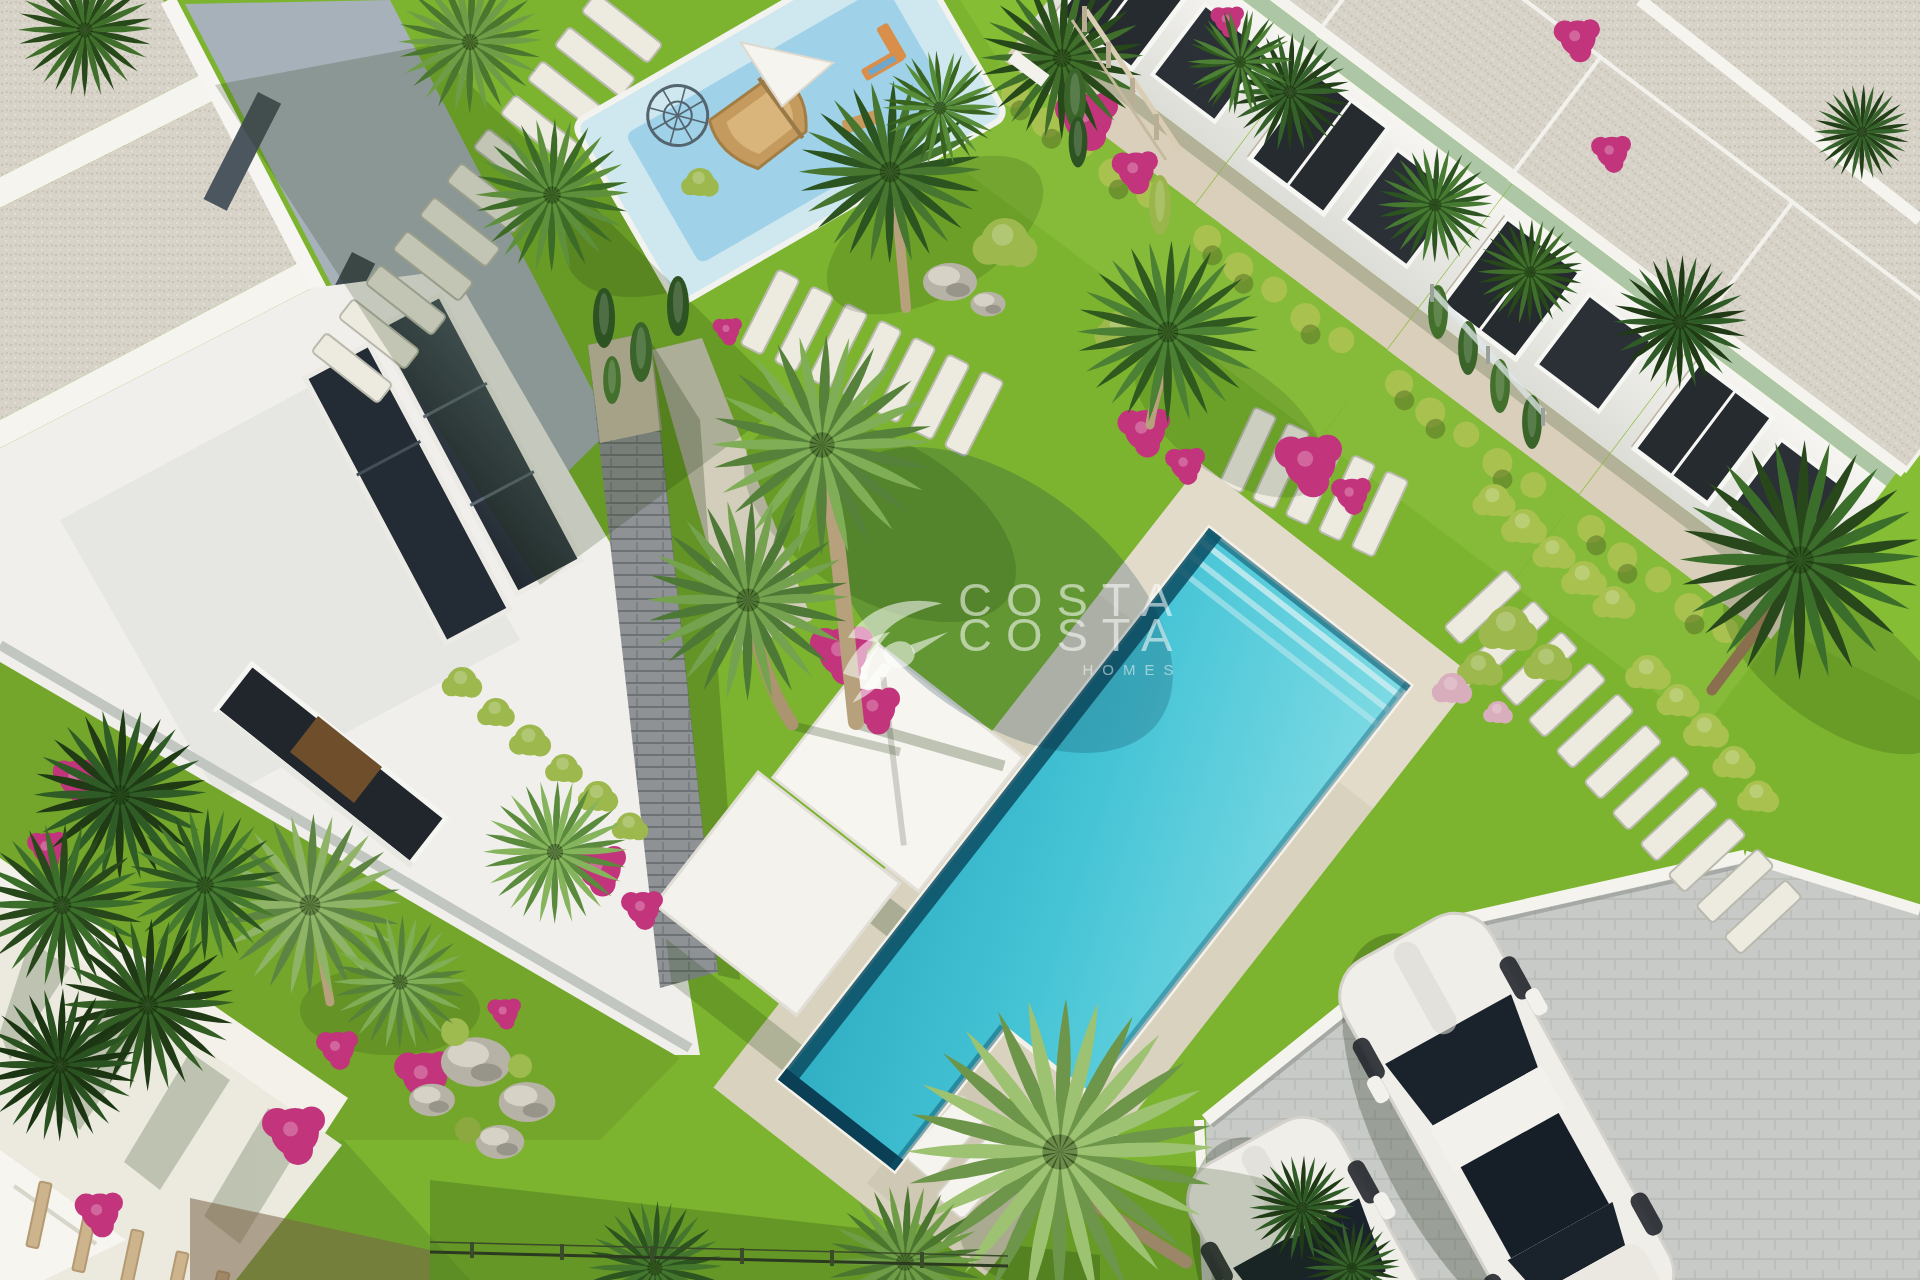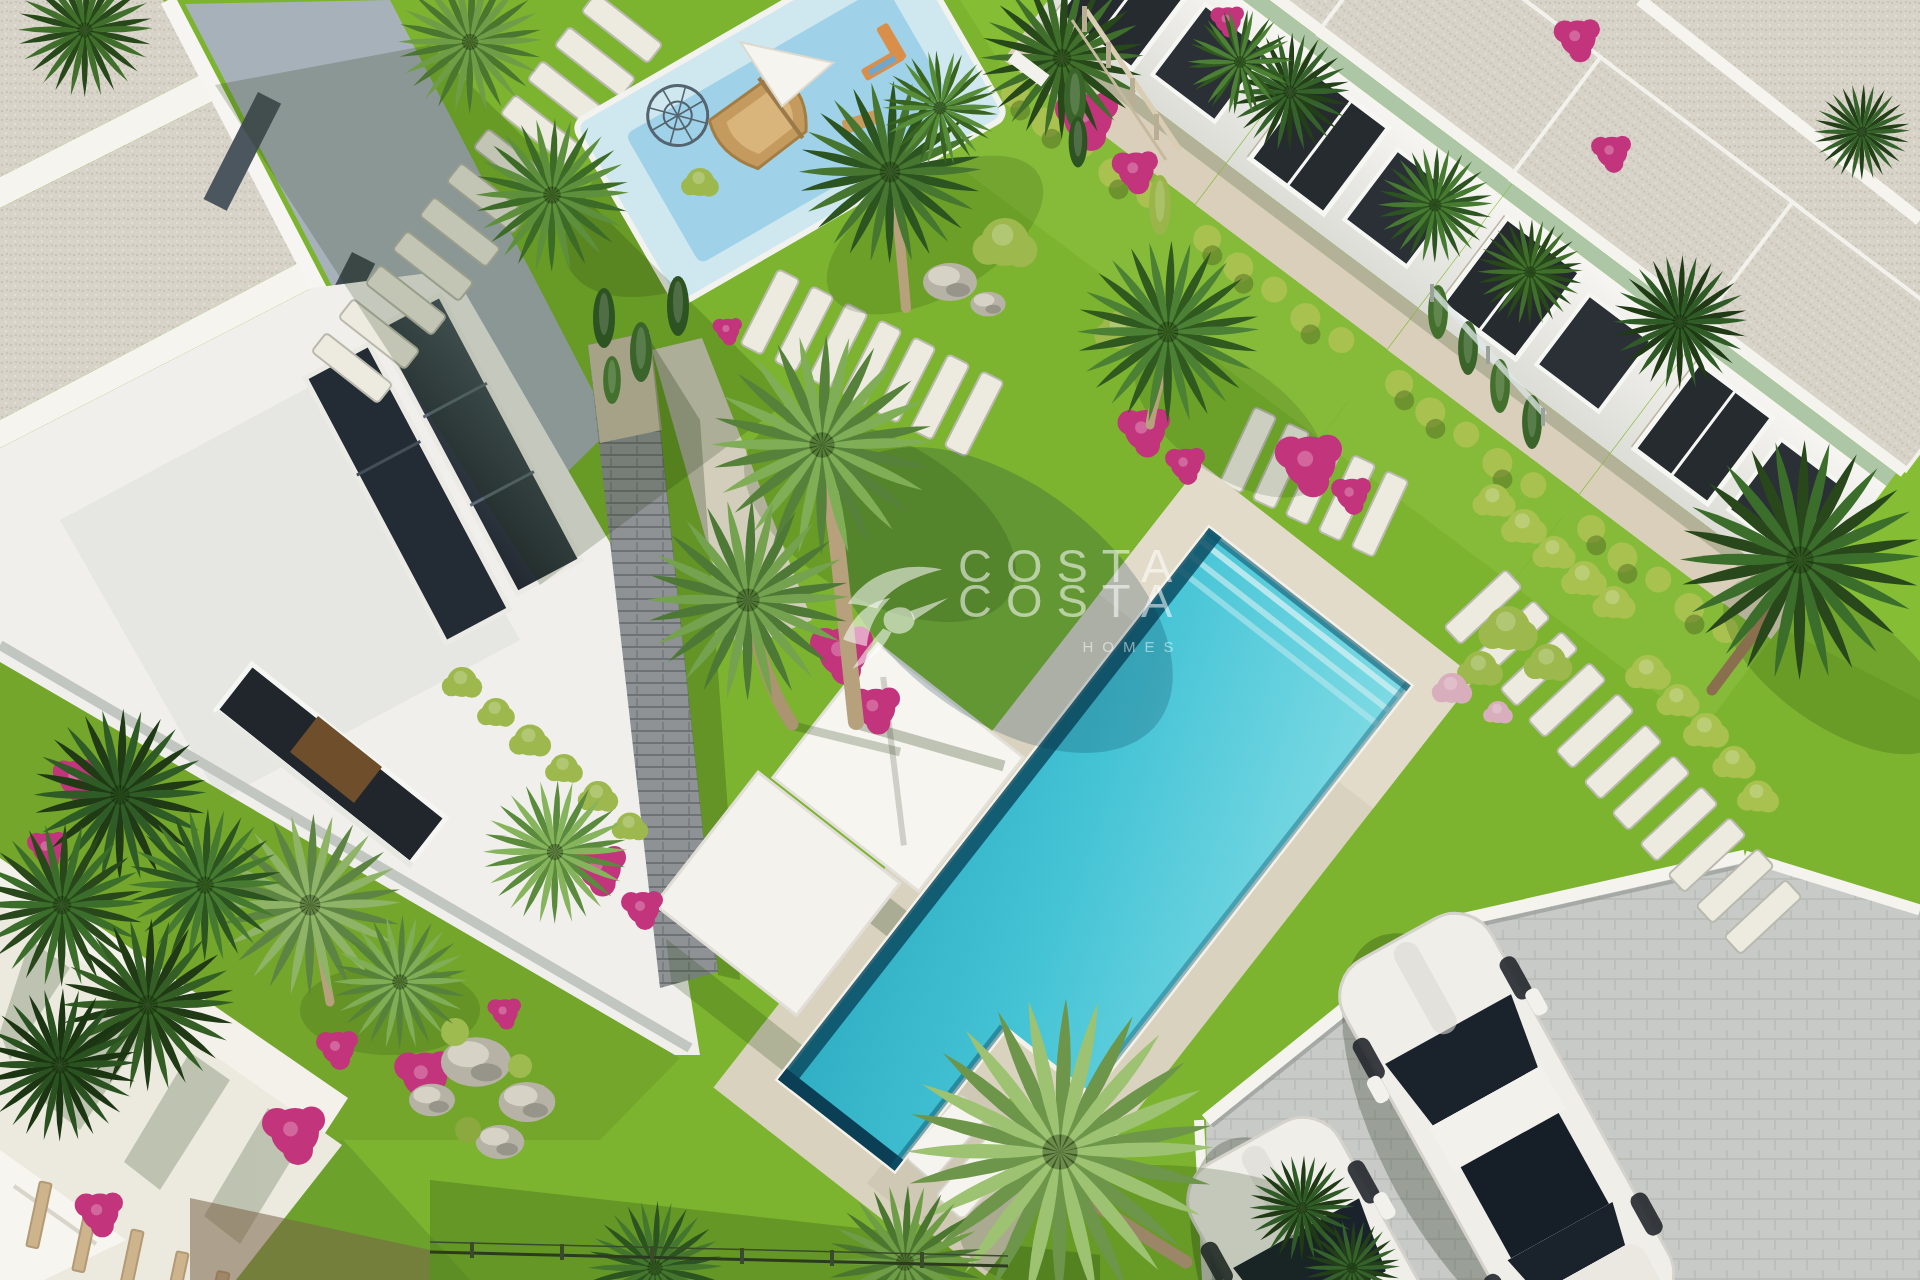--- a/index.html
+++ b/index.html
@@ -1,24 +1,24 @@
 <!DOCTYPE html>
 <html><head>
 <meta charset="utf-8">
 <style>
   html,body{margin:0;padding:0;background:#222;}
   .stage{position:relative;width:1920px;height:1280px;overflow:hidden;background:#7cb42f;
          font-family:"Liberation Sans", sans-serif;}
   .stage svg.scene{position:absolute;left:0;top:0;}
-  .watermark{position:absolute;left:836px;top:548px;display:flex;align-items:flex-start;
+  .watermark{position:absolute;left:836px;top:582px;display:flex;align-items:flex-start;
              color:rgba(255,255,255,0.55);pointer-events:none;}
   .wm-bird{width:118px;height:128px;margin-right:4px;margin-top:6px;}
   .wm-text{display:flex;flex-direction:column;}
   .wm-l{font-size:47px;line-height:35px;font-weight:300;letter-spacing:14px;}
-  .wm-sub{font-size:15px;letter-spacing:9px;text-align:right;margin-top:20px;padding-right:4px;
+  .wm-sub{font-size:15px;letter-spacing:9px;text-align:right;margin-top:9px;padding-right:4px;
           opacity:.9;}
 </style>
 </head>
 <body>
 
 <div class="stage">
 <svg class="scene" width="1920" height="1280" viewBox="0 0 1920 1280">
 <defs>
   <linearGradient id="poolGrad" x1="1" y1="0" x2="0" y2="1">
     <stop offset="0" stop-color="#7fdbe4"></stop>

